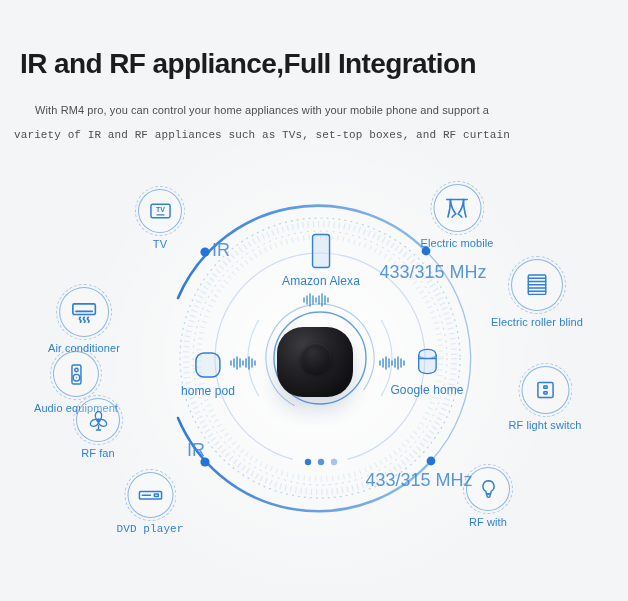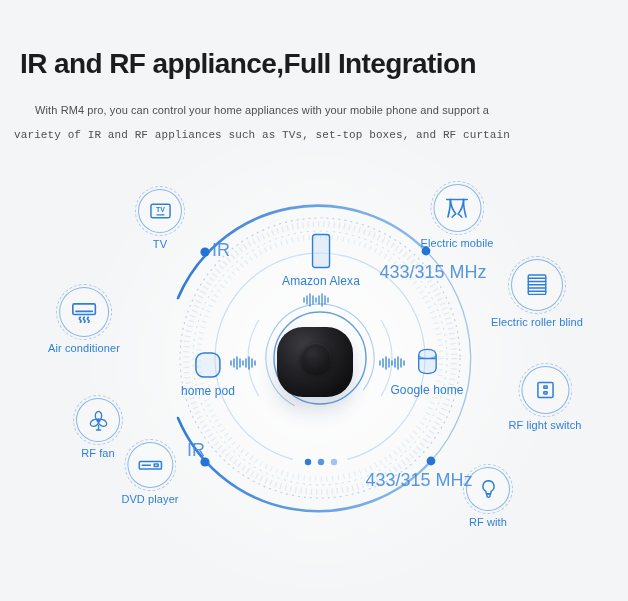--- a/index.html
+++ b/index.html
@@ -116,35 +116,46 @@
         <rect x="3" y="5.5" width="18" height="8.5" rx="1.2"></rect>
         <line x1="5.5" y1="11.5" x2="18.5" y2="11.5"></line>
         <path d="M9 16.2c-1 .8-1 1.6 0 2.3c.8.6.8 1.1 0 1.7"></path>
         <path d="M12.2 16.2c-1 .8-1 1.6 0 2.3c.8.6.8 1.1 0 1.7"></path>
         <path d="M15.4 16.2c-1 .8-1 1.6 0 2.3c.8.6.8 1.1 0 1.7"></path>
       </svg>
     </div>
     <div class="nlabel">Air conditioner</div>
   </div>
 
+  <div class="node" style="left:76px; top:351px;">
+    <div class="ring" style="width:44px;height:44px;">
+      <svg width="27" height="27" viewBox="0 0 24 24" fill="none" stroke="#2e7fd9" stroke-width="1.3" stroke-linecap="round">
+        <rect x="8" y="3.5" width="8" height="17" rx="1.4"></rect>
+        <circle cx="12" cy="8" r="1.5"></circle>
+        <circle cx="12" cy="14.8" r="2.9"></circle>
+        <circle cx="12" cy="14.8" r="0.5" fill="#2e7fd9" stroke="none"></circle>
+      </svg>
+    </div>
+    <div class="nlabel">Audio equipment</div>
+  </div>
 
   <div class="node" style="left:98px; top:398px;">
     <div class="ring" style="width:42px;height:42px;">
       <svg width="27" height="27" viewBox="0 0 24 24" fill="none" stroke="#2e7fd9" stroke-width="1.2" stroke-linecap="round">
         <ellipse cx="12" cy="7.8" rx="2.8" ry="3.8"></ellipse>
         <ellipse cx="12" cy="7.8" rx="2.8" ry="3.8" transform="rotate(120 12 12)"></ellipse>
         <ellipse cx="12" cy="7.8" rx="2.8" ry="3.8" transform="rotate(240 12 12)"></ellipse>
         <circle cx="12" cy="12" r="1.3"></circle>
         <path d="M12 16.2 v3.6 M10.2 20.4 h3.6"></path>
       </svg>
     </div>
     <div class="nlabel">RF fan</div>
   </div>
 
-  <div class="node" style="left:150px; top:442px;">
+  <div class="node" style="left:150px; top:472px;font-family:Liberation Mono, monospace;">
     <div class="ring" style="width:44px;height:44px;">
       <svg width="28" height="28" viewBox="0 0 24 24" fill="none" stroke="#2e7fd9" stroke-width="1.3" stroke-linecap="round">
         <rect x="2.5" y="9" width="19" height="6.5" rx="1"></rect>
         <line x1="5" y1="12.2" x2="12" y2="12.2"></line>
         <rect x="15.3" y="11.2" width="3.4" height="2" rx="0.4"></rect>
       </svg>
     </div>
     <div class="nlabel">DVD player</div>
   </div>
 

